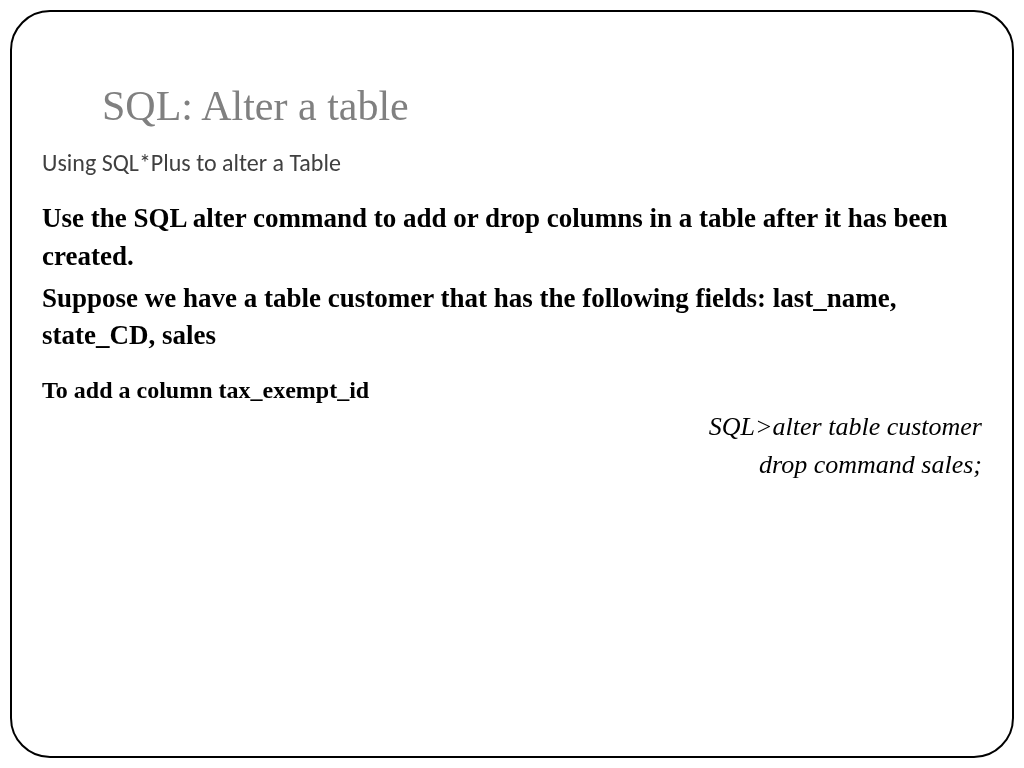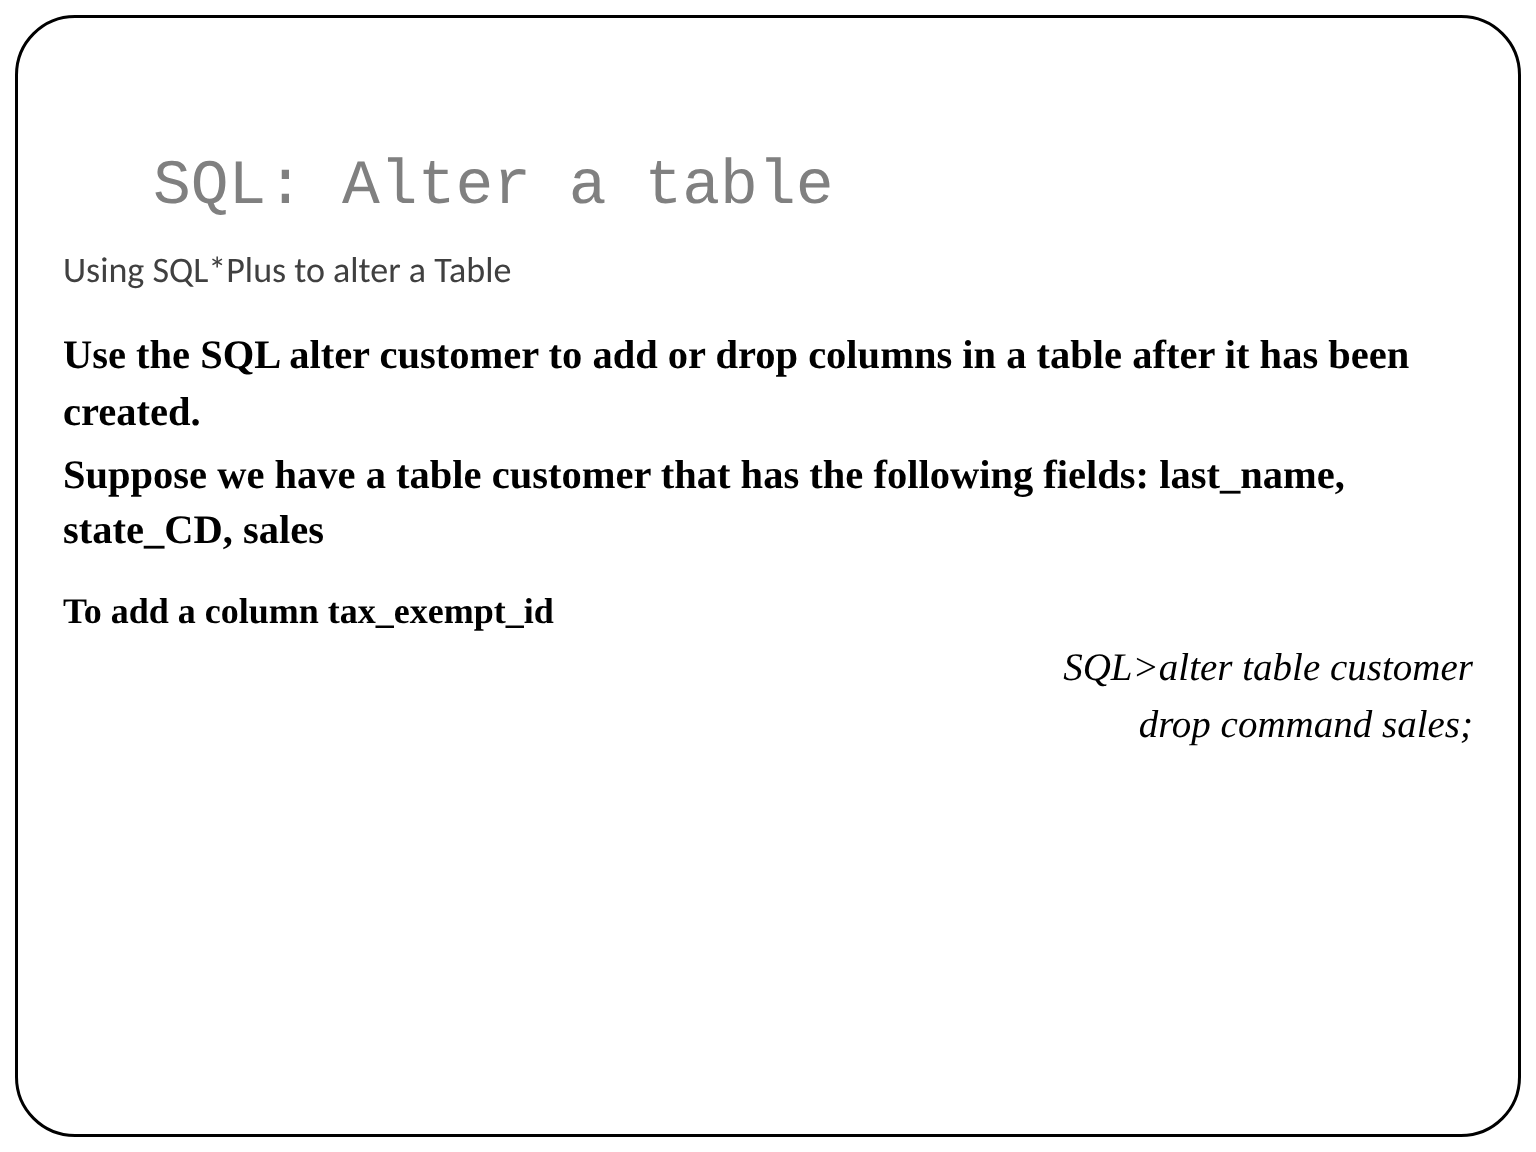--- a/index.html
+++ b/index.html
@@ -18,26 +18,26 @@
       position: absolute;
       top: 10px;
       left: 10px;
       right: 10px;
       bottom: 10px;
       border: 2px solid #000;
       border-radius: 40px;
       padding: 30px 30px 20px 30px;
     }
     .title {
-      font-family: Liberation Mono, monospace;
+      font-family: Liberation Serif, serif;
       font-size: 42px;
       color: #808080;
       font-weight: 400;
       margin-left: 60px;
-      margin-top: 58px;
+      margin-top: 40px;
       margin-bottom: 18px;
     }
     .subtitle {
       font-family: Calibri, Arial, sans-serif;
       font-size: 24px;
       color: #404040;
       font-weight: 400;
       margin-bottom: 23px;
     }
     .bold-text {
@@ -65,18 +65,18 @@
       white-space: pre;
       text-align: right;
     }
   </style>
 </head>
 <body>
 
 <div class="slide-frame">
   <h1 class="title">SQL:  Alter a table</h1>
   <div class="subtitle">Using SQL*Plus to alter a Table</div>
-  <div class="bold-text">Use the SQL alter customer to add or drop columns in a table after it has been created.</div>
+  <div class="bold-text">Use the SQL alter command to add or drop columns in a table after it has been created.</div>
   <div class="bold-text">Suppose we have a table customer that has the following fields: last_name, state_CD, sales</div>
   <div class="section-heading">To add a column tax_exempt_id</div>
   <div class="italic-code">SQL&gt;alter table customer</div>
   <div class="italic-code">drop command sales;</div>
 </div>
 
 </body></html>

